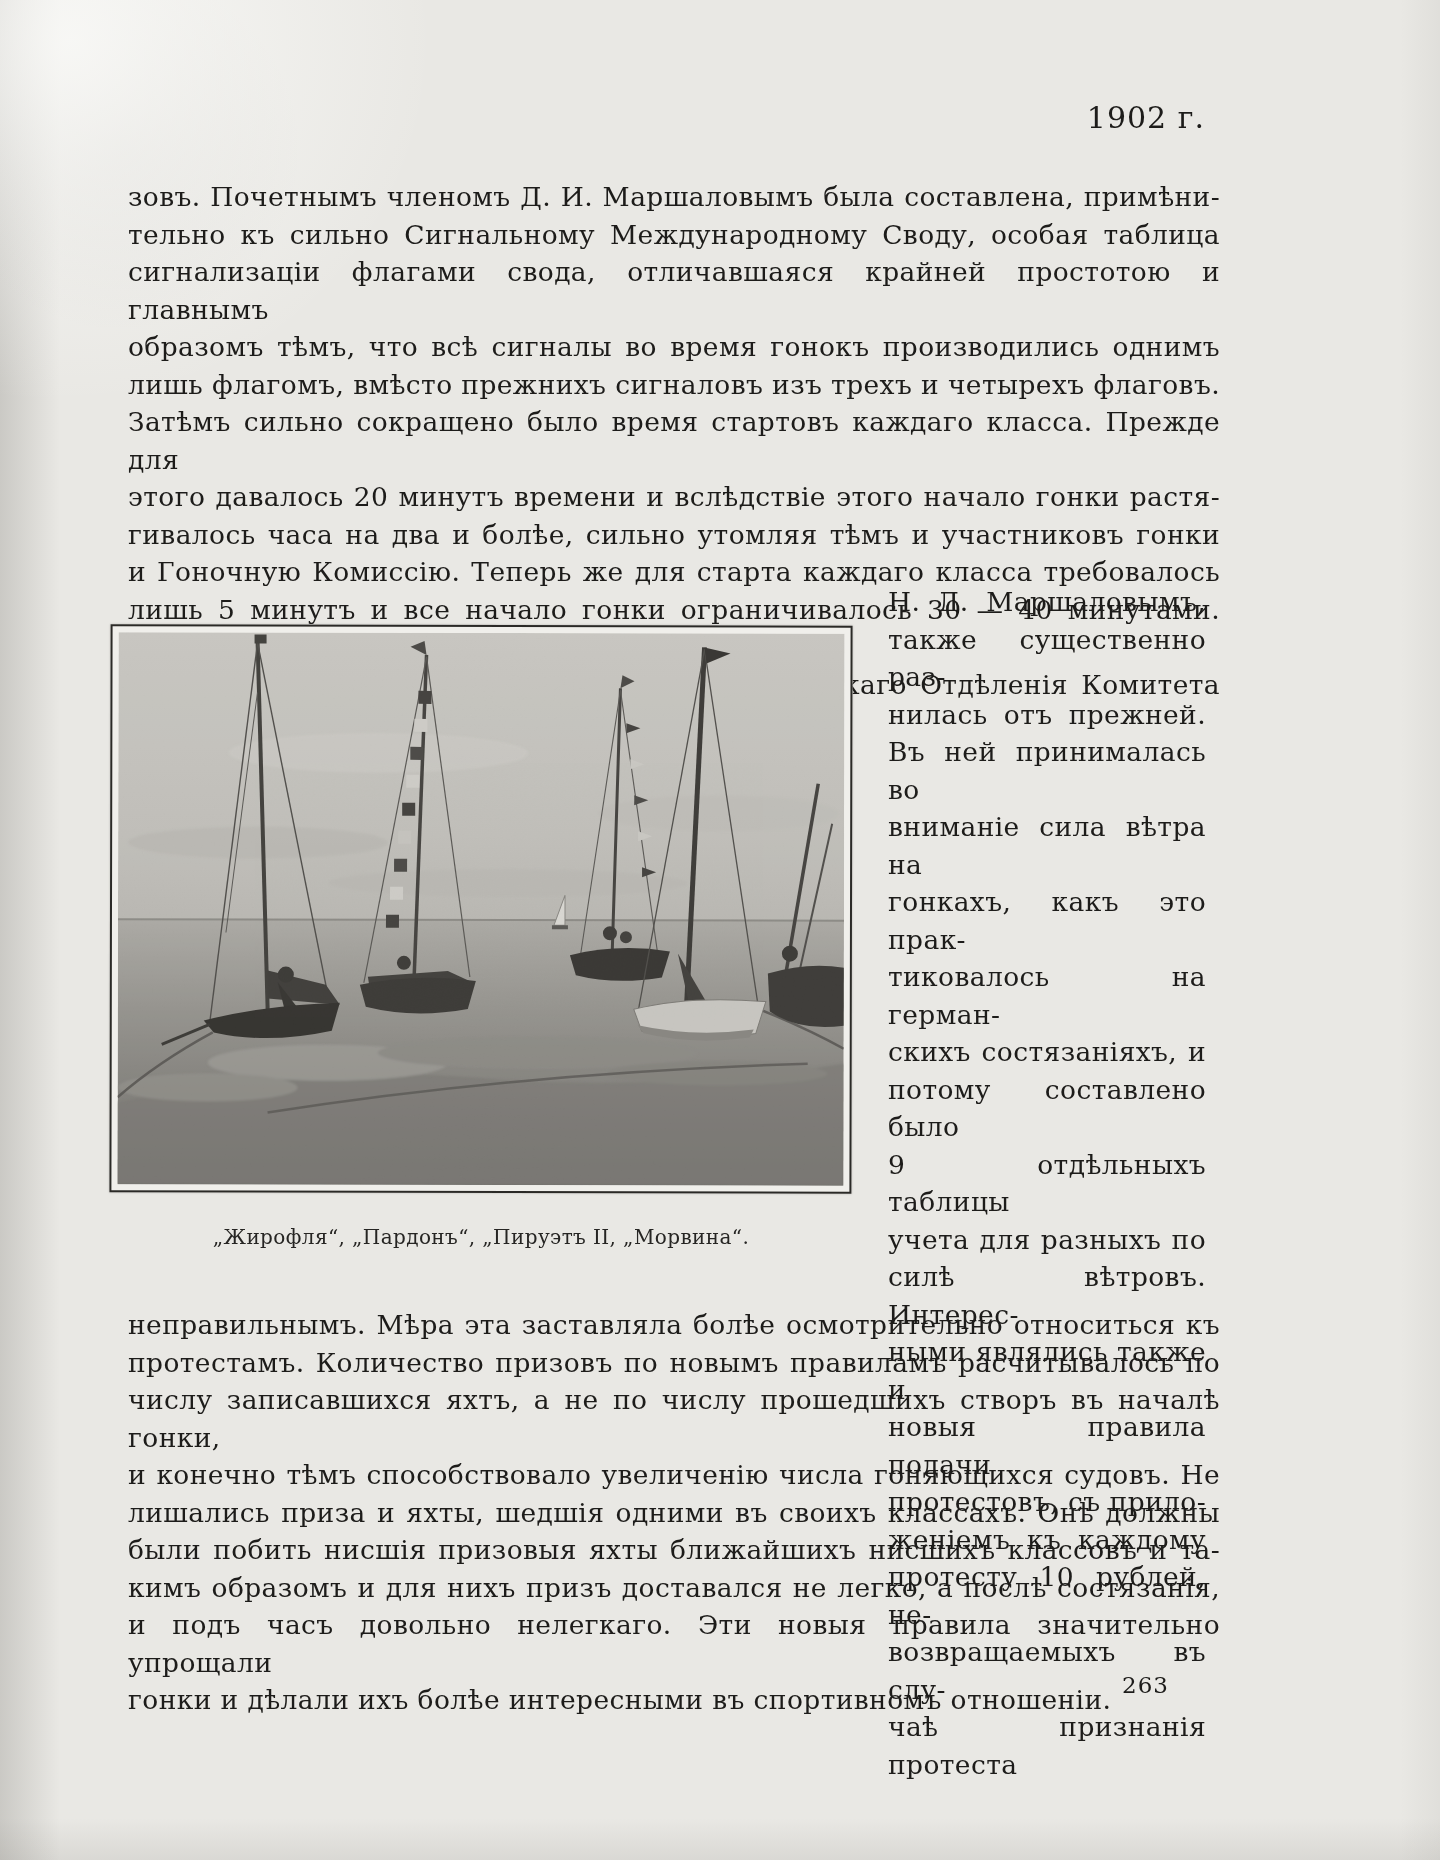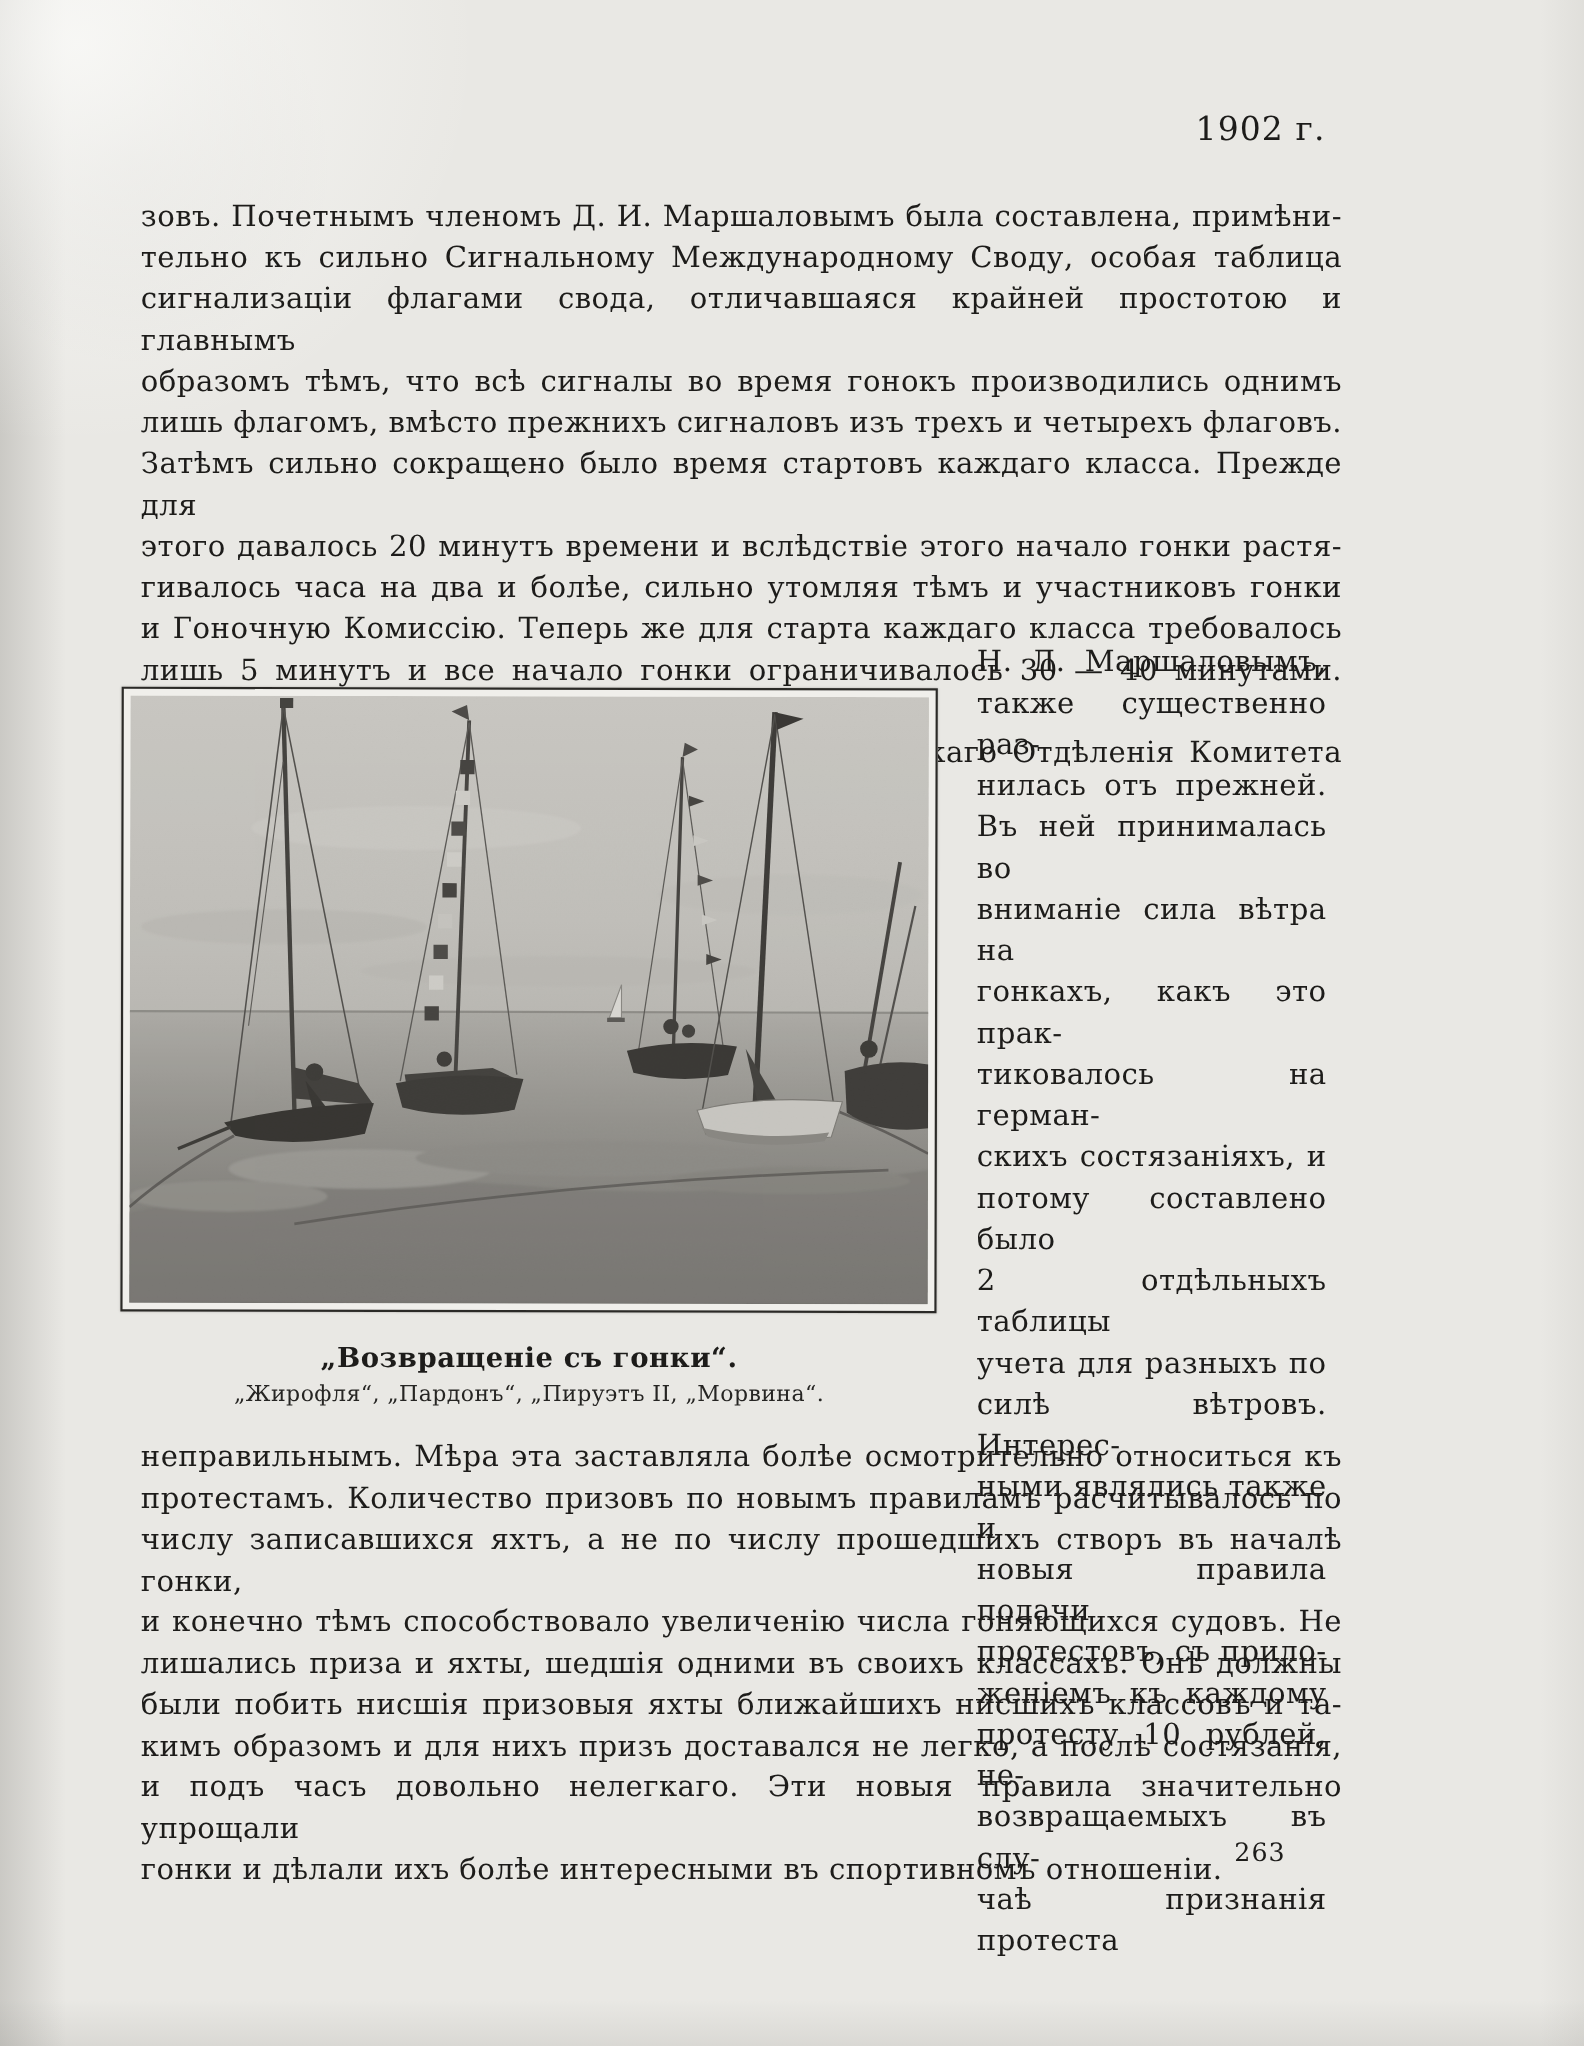--- a/index.html
+++ b/index.html
@@ -79,21 +79,21 @@
   <div class="rightcol">
       <div class="tline">Н. Д. Маршаловымъ,</div>
       <div class="tline">также существенно раз-</div>
       <div class="tline">нилась отъ прежней.</div>
       <div class="tline">Въ ней принималась во</div>
       <div class="tline">вниманіе сила вѣтра на</div>
       <div class="tline">гонкахъ, какъ это прак-</div>
       <div class="tline">тиковалось на герман-</div>
       <div class="tline">скихъ состязаніяхъ, и</div>
       <div class="tline">потому составлено было</div>
-      <div class="tline">2 отдѣльныхъ таблицы</div>
+      <div class="tline">9 отдѣльныхъ таблицы</div>
       <div class="tline">учета для разныхъ по</div>
       <div class="tline">силѣ вѣтровъ. Интерес-</div>
       <div class="tline">ными являлись также и</div>
       <div class="tline">новыя правила подачи</div>
       <div class="tline">протестовъ, съ прило-</div>
       <div class="tline">женіемъ къ каждому</div>
       <div class="tline">протесту 10 рублей, не-</div>
       <div class="tline">возвращаемыхъ въ слу-</div>
       <div class="tline">чаѣ признанія протеста</div>
     </div>
@@ -217,21 +217,20 @@
         <line x1="714" y1="190" x2="680" y2="345" stroke="#4a4844" stroke-width="2"></line>
         <circle cx="672" cy="320" r="8" fill="#33312d"></circle>
         <path d="M650,340 Q690,328 726,334 L726,392 Q682,398 652,378 Z" fill="#35332f"></path>
       </g>
 
       <rect x="0" y="0" width="726" height="552" fill="#808080" opacity="0.14" filter="url(#grain)"></rect>
     </svg>
   </div>
 
   <div class="caption">
-    <div class="caption-title">„Возвращеніе съ гонки“.</div>
     <div class="caption-sub">„Жирофля“, „Пардонъ“, „Пируэтъ II, „Морвина“.</div>
   </div>
 
   <div class="block para-bottom">
       <div class="tline">неправильнымъ. Мѣра эта заставляла болѣе осмотрительно относиться къ</div>
       <div class="tline">протестамъ. Количество призовъ по новымъ правиламъ расчитывалось по</div>
       <div class="tline">числу записавшихся яхтъ, а не по числу прошедшихъ створъ въ началѣ гонки,</div>
       <div class="tline">и конечно тѣмъ способствовало увеличенію числа гоняющихся судовъ. Не</div>
       <div class="tline">лишались приза и яхты, шедшія одними въ своихъ классахъ. Онѣ должны</div>
       <div class="tline">были побить нисшія призовыя яхты ближайшихъ нисшихъ классовъ и та-</div>

